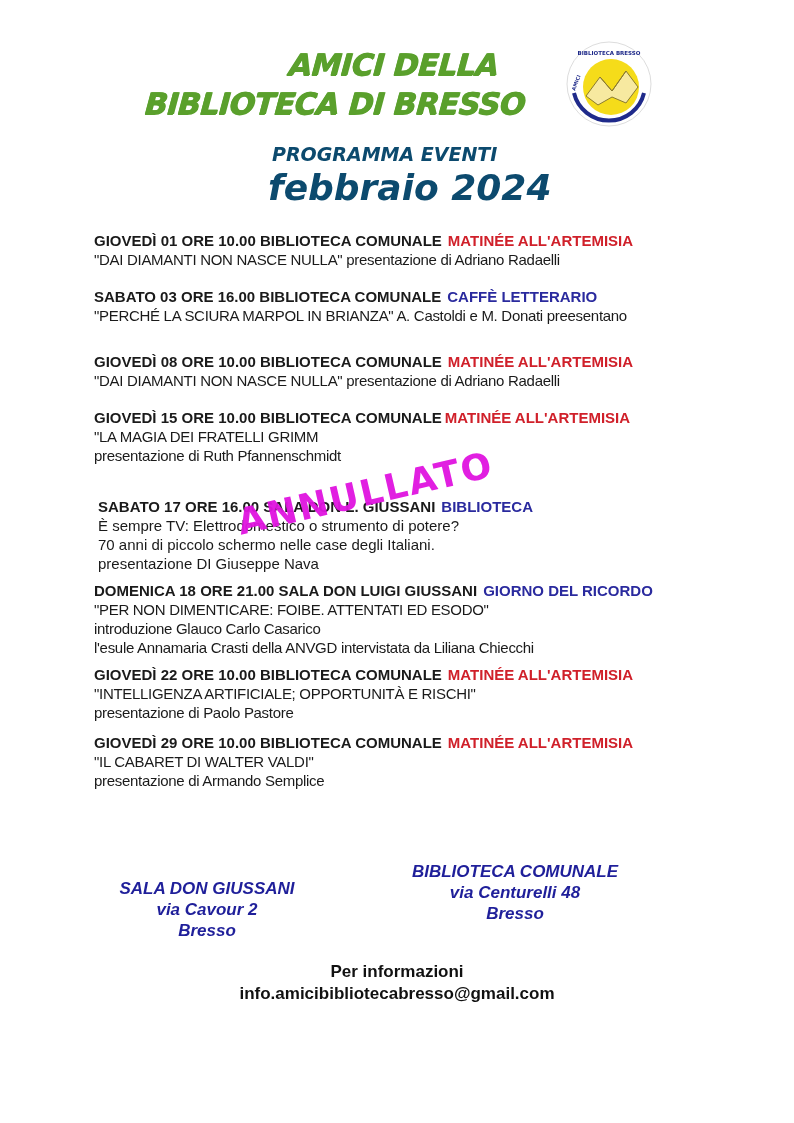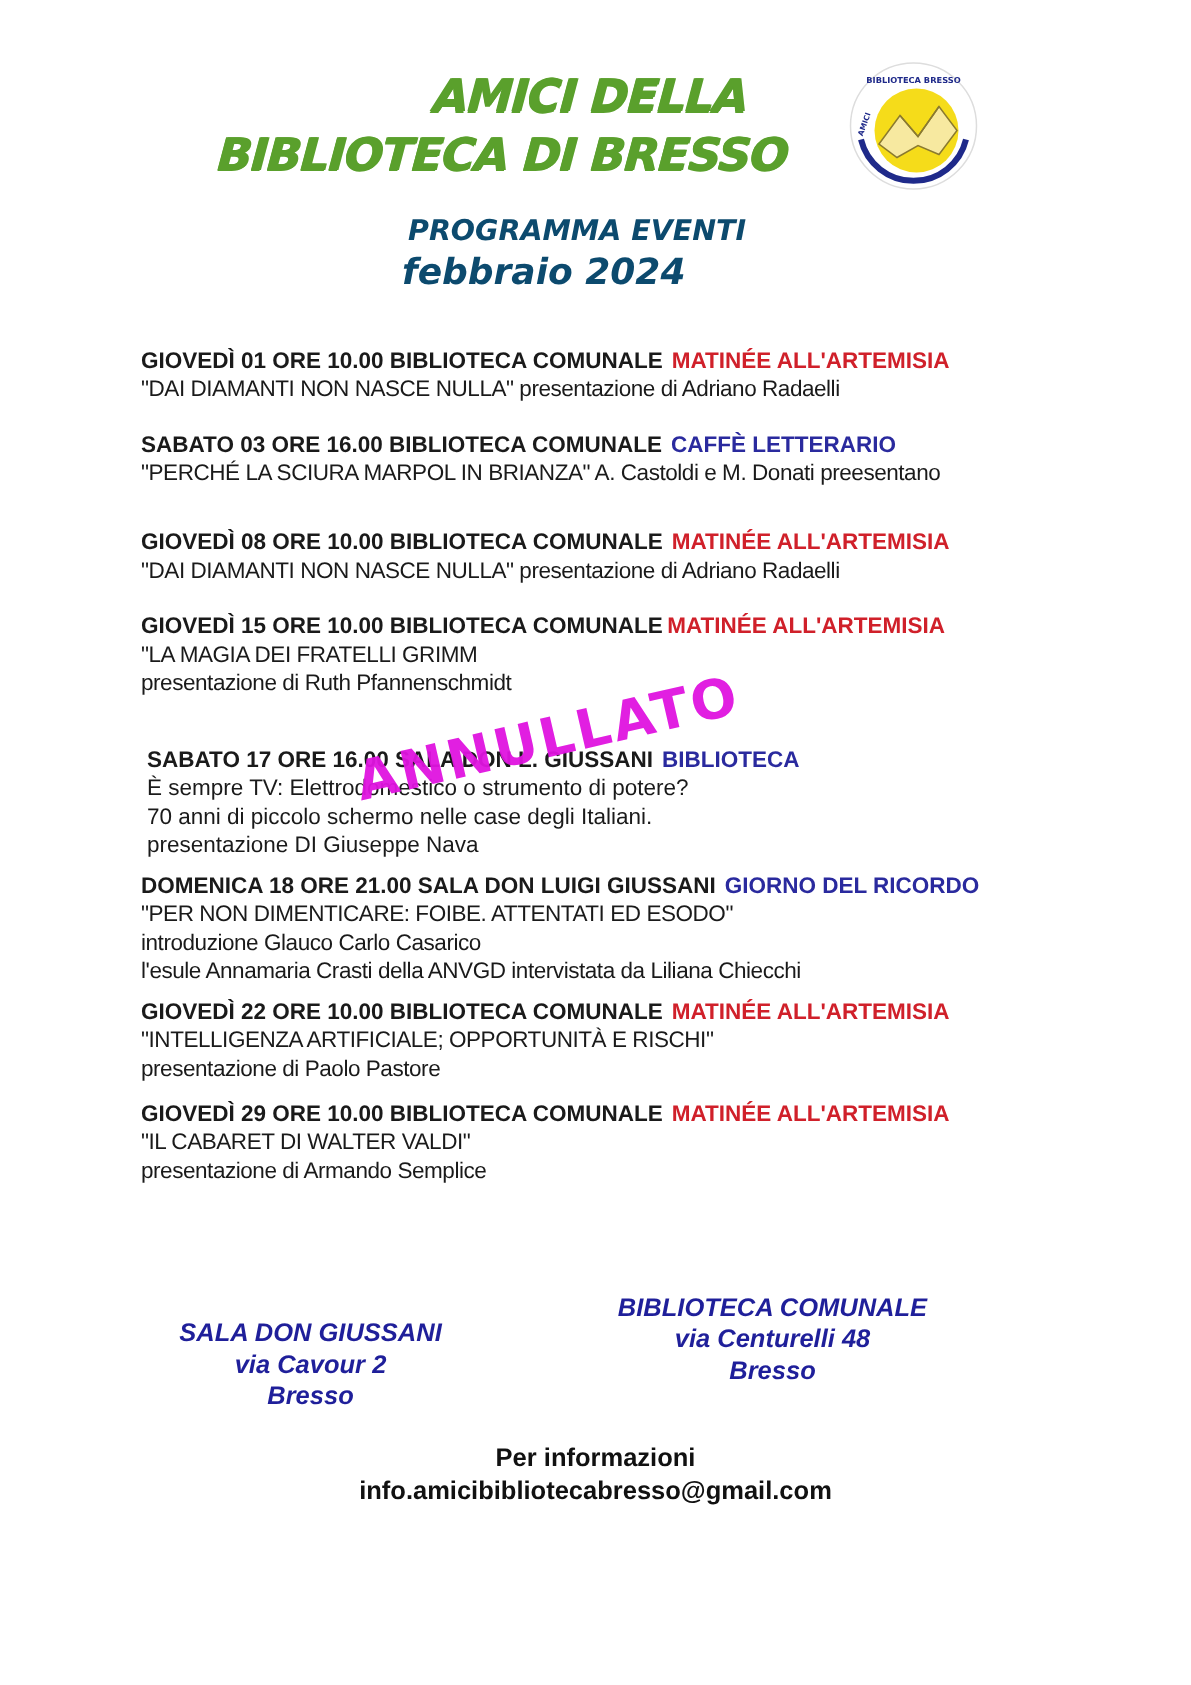--- a/index.html
+++ b/index.html
@@ -12,21 +12,21 @@
     color: #5aa02c; letter-spacing: -0.5px; transform: skewX(-4deg);
     text-shadow: 1px 0 0 #5aa02c, 0 1px 0 #5aa02c;
   }
   .title1 { left: 289px; top: 47px; font-size: 30px; }
   .title2 { left: 145px; top: 86px; font-size: 30px; }
   .logo { position: absolute; left: 566px; top: 41px; width: 86px; height: 86px; }
   .subtitle {
     position: absolute; font-family: "DejaVu Sans", sans-serif; font-weight: bold; font-style: italic; color: #0c4a6e;
   }
   .sub1 { left: 272px; top: 143px; font-size: 19px; }
-  .sub2 { left: 268px; top: 167px; font-size: 24px; }
+  .sub2 { left: 268px; top: 167px; font-size: 36px; }
   .event { position: absolute; left: 94px; font-size: 15px; line-height: 19px; white-space: nowrap; }
   .event .head { font-weight: bold; color: #1a1a1a; }
   .event .head .tag { margin-left: 6px; }
   .red { color: #d0202a; margin-top: 36px; }
   .blue { color: #2a2a9e; }
   .event .line { color: #1a1a1a; letter-spacing: -0.3px; }
   .event .line b { font-weight: bold; letter-spacing: 0; }
   .stamp {
     position: absolute; left: 238px; top: 502px; font-family: "DejaVu Sans", sans-serif; font-weight: bold;
     font-size: 36px; color: #e014e0; transform: rotate(-13deg); transform-origin: left center; letter-spacing: 2px;

